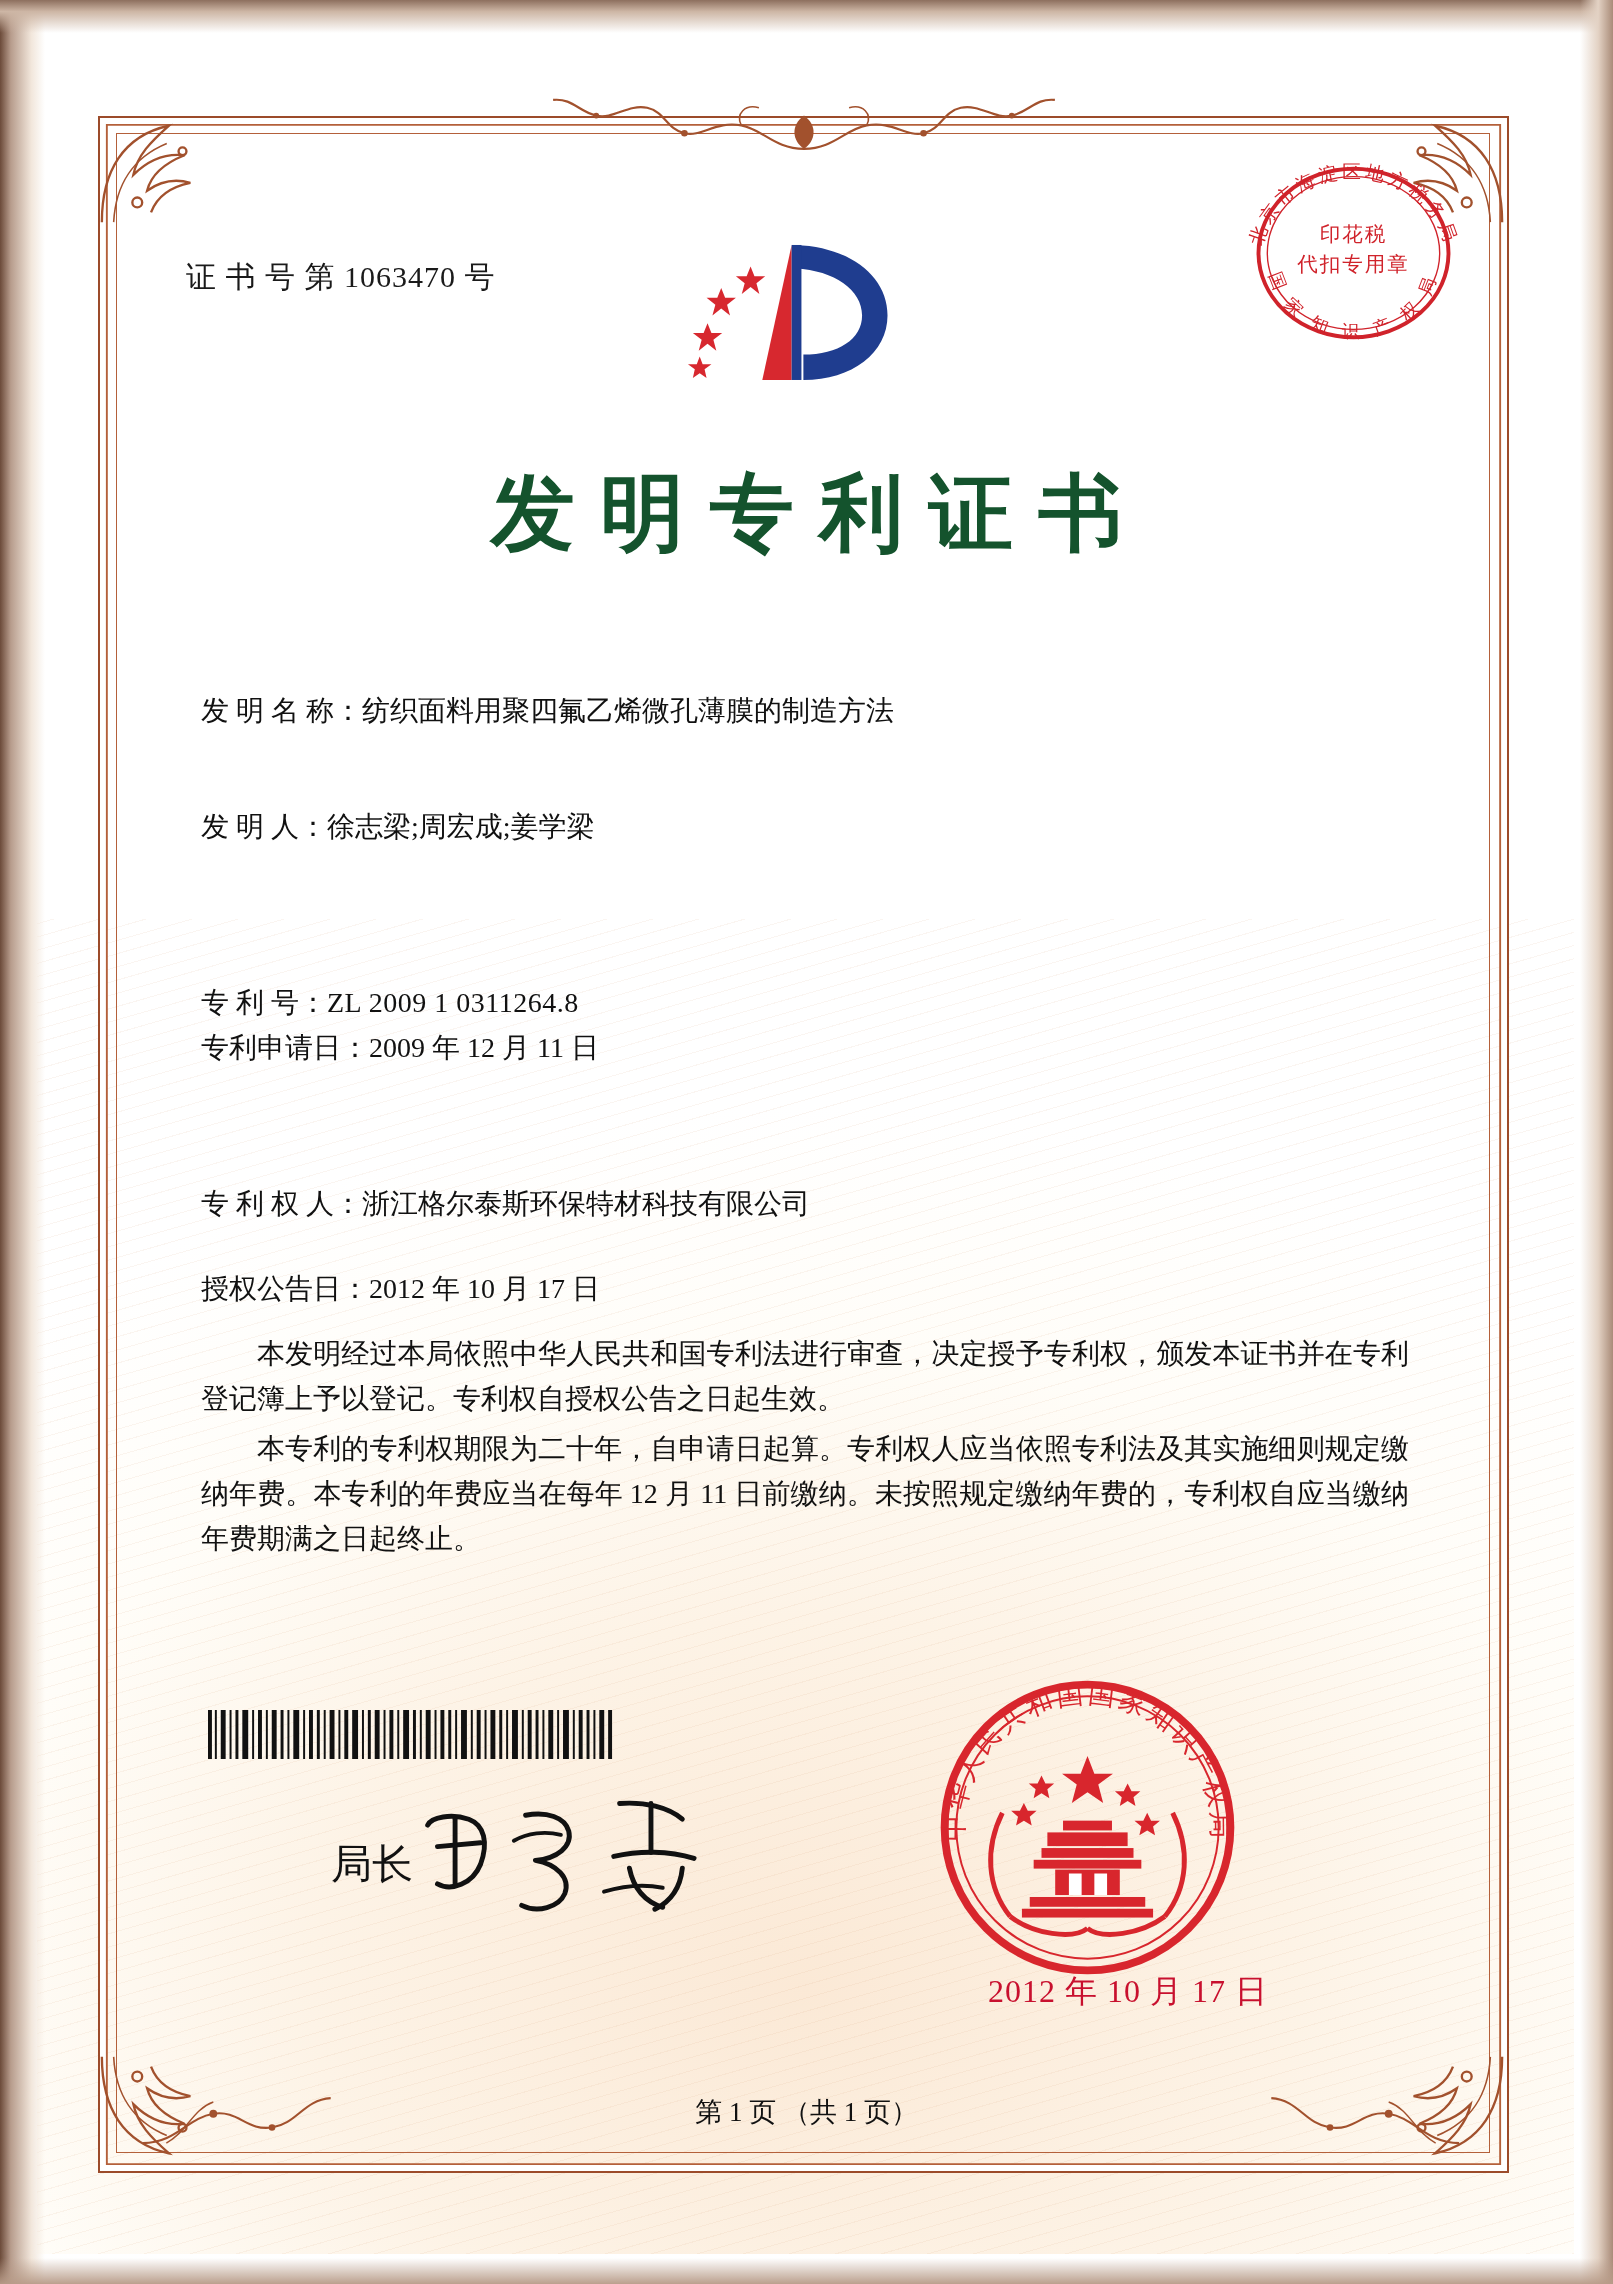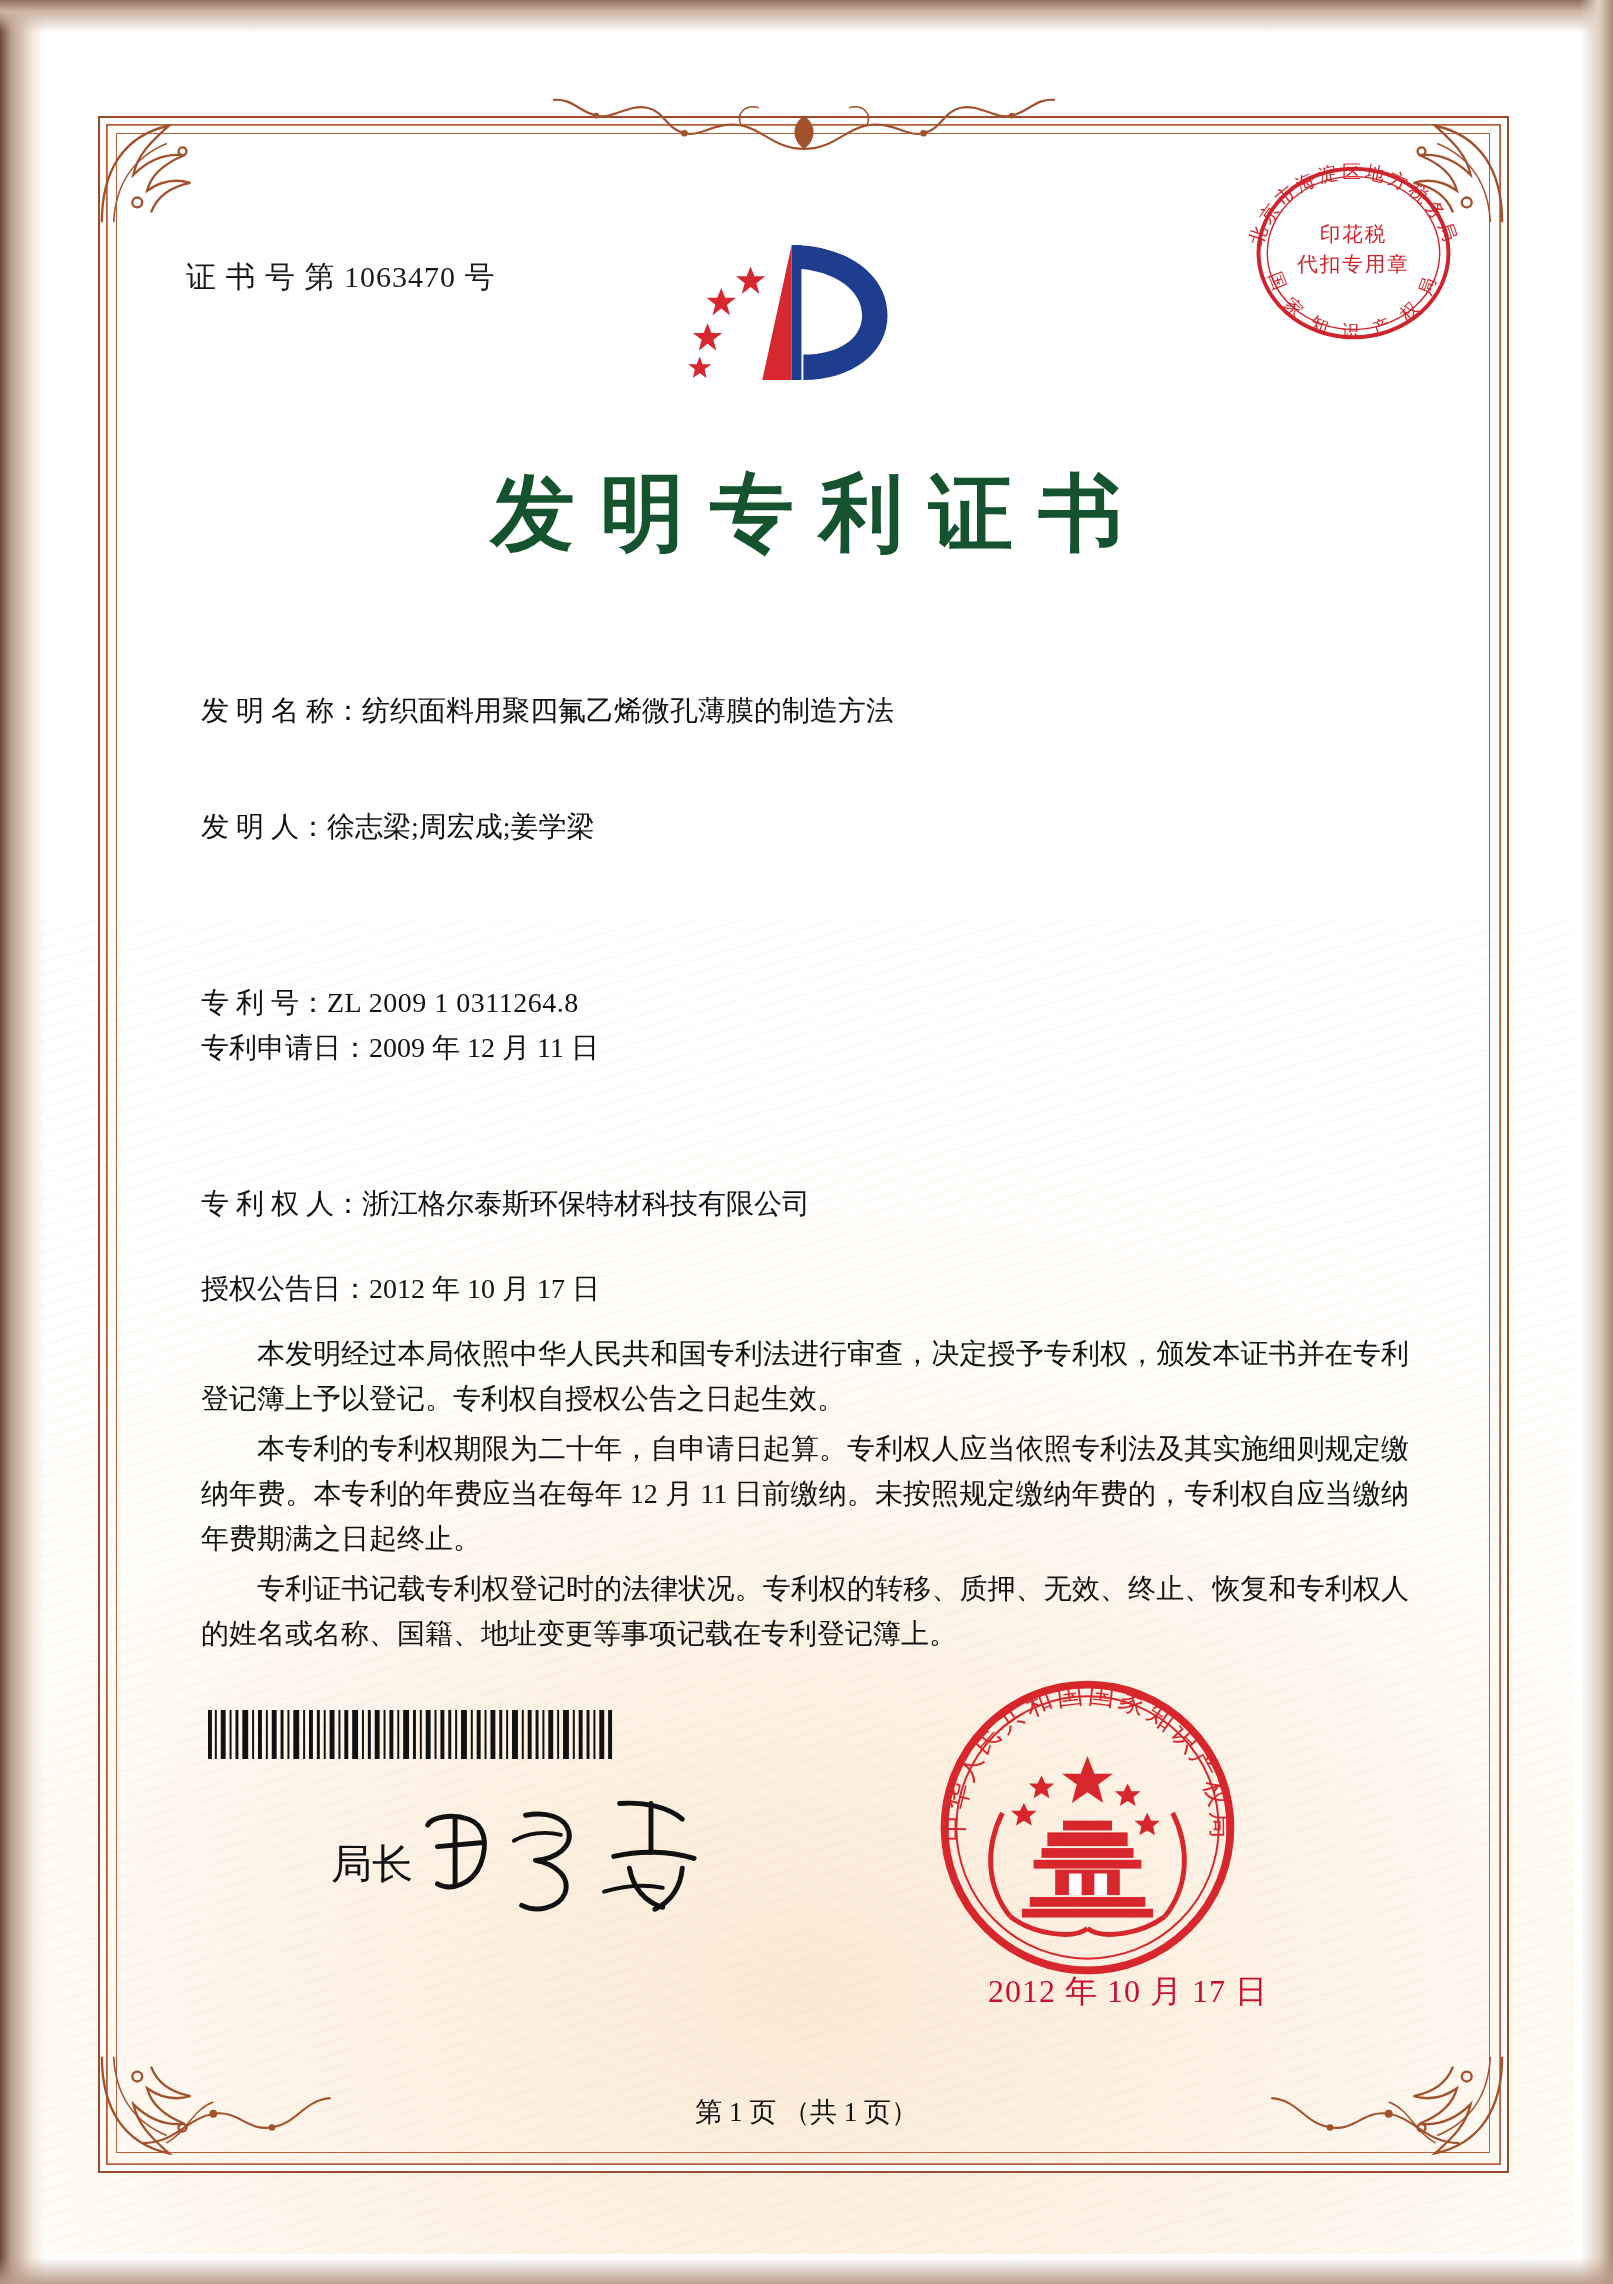--- a/index.html
+++ b/index.html
@@ -420,21 +420,20 @@
     <span class="lbl">专 利 权 人：</span><span class="val">浙江格尔泰斯环保特材科技有限公司</span>
   </div>
 
   <div class="field" id="f-pubdate">
     <span class="lbl">授权公告日：</span><span class="val">2012 年 10 月 17 日</span>
   </div>
 
   <div id="body-text">
     <p>本发明经过本局依照中华人民共和国专利法进行审查，决定授予专利权，颁发本证书并在专利登记簿上予以登记。专利权自授权公告之日起生效。</p>
     <p>本专利的专利权期限为二十年，自申请日起算。专利权人应当依照专利法及其实施细则规定缴纳年费。本专利的年费应当在每年 12 月 11 日前缴纳。未按照规定缴纳年费的，专利权自应当缴纳年费期满之日起终止。</p>
-    <p>专利证书记载专利权登记时的法律状况。专利权的转移、质押、无效、终止、恢复和专利权人的姓名或名称、国籍、地址变更等事项记载在专利登记簿上。</p>
   </div>
 
   <div id="barcode">
     <svg viewBox="0 0 415 50" preserveAspectRatio="none">
       <g fill="#111">
         <rect x="0" y="0" width="4" height="50"></rect>
         <rect x="7" y="0" width="2" height="50"></rect>
         <rect x="13" y="0" width="5" height="50"></rect>
         <rect x="22" y="0" width="2" height="50"></rect>
         <rect x="28" y="0" width="3" height="50"></rect>

